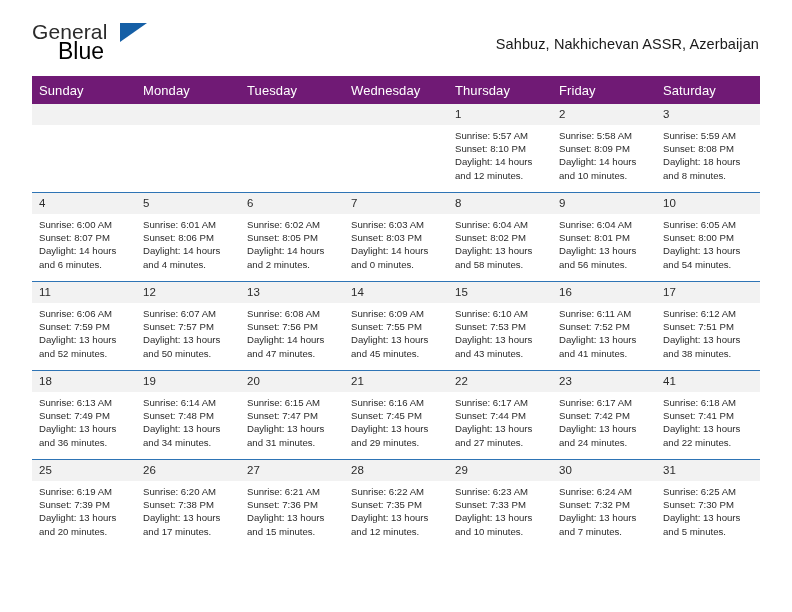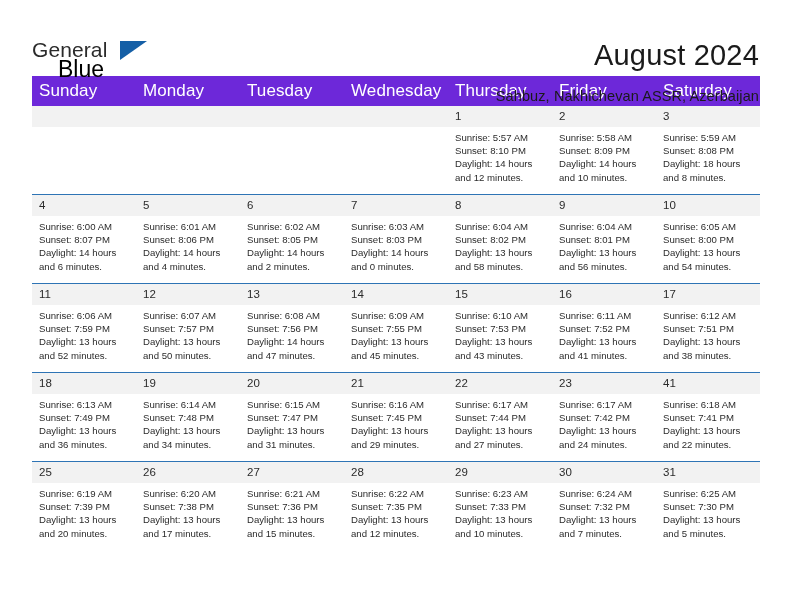--- a/index.html
+++ b/index.html
@@ -23,21 +23,21 @@
     padding: 0 32px;
   }
 
   
   .header {
     height: 76px;
     position: relative;
     display: flex;
     align-items: flex-start;
     justify-content: space-between;
-    padding-top: 38px;
+    padding-top: 20px;
     box-sizing: border-box;
   }
   .brand {
     position: relative;
     width: 115px;
     height: 46px;
     flex: 0 0 auto;
   }
   .brand-general {
     position: absolute;
@@ -85,23 +85,23 @@
     letter-spacing: .1px;
   }
 
   
   .calendar {
     width: 728px;
     border-collapse: collapse;
     table-layout: fixed;
   }
   .calendar th {
-    background: #6d28d9;
+    background: #701a75;
     color: #ffffff;
-    font-size: 17px;
+    font-size: 13px;
     font-weight: normal;
     text-align: left;
     padding: 5px 0 5px 7px;
     height: 18px;
     letter-spacing: .1px;
   }
   .calendar td {
     vertical-align: top;
     padding: 0;
     width: 104px;
@@ -141,21 +141,20 @@
 
 <div class="page">
 
   <div class="header">
     <div class="brand">
       <span class="brand-general">General</span>
       <span class="brand-triangle"></span>
       <span class="brand-blue">Blue</span>
     </div>
     <div class="titles">
-      <div class="month-title">August 2024</div>
       <div class="location-title">Sahbuz, Nakhichevan ASSR, Azerbaijan</div>
     </div>
   </div>
 
   <table class="calendar">
     <thead>
       <tr>
         <th>Sunday</th>
         <th>Monday</th>
         <th>Tuesday</th>

